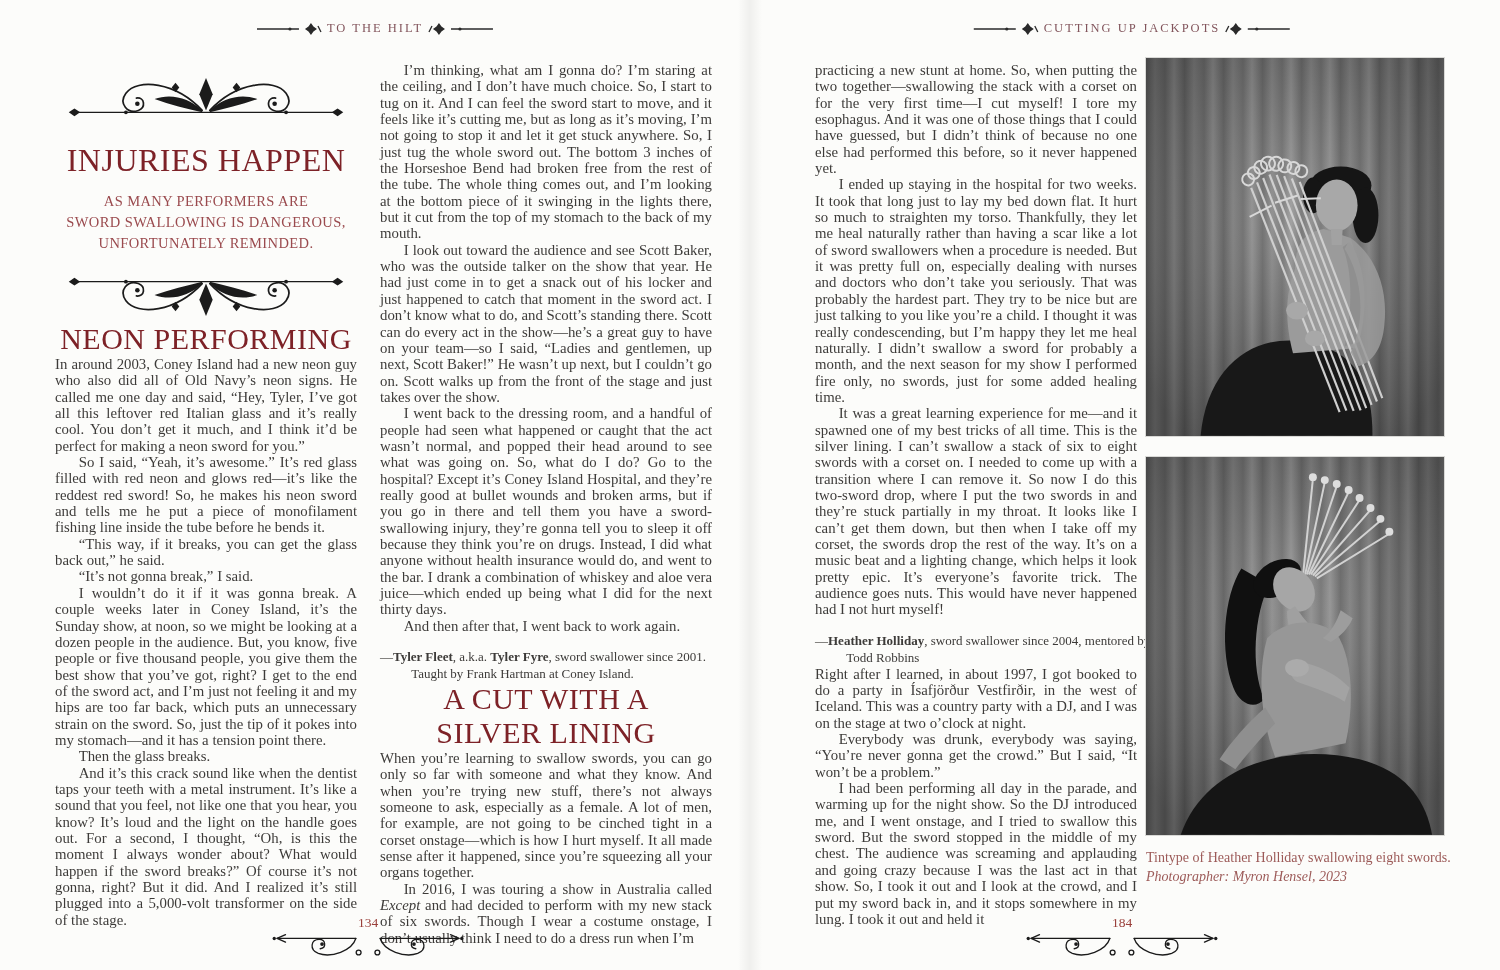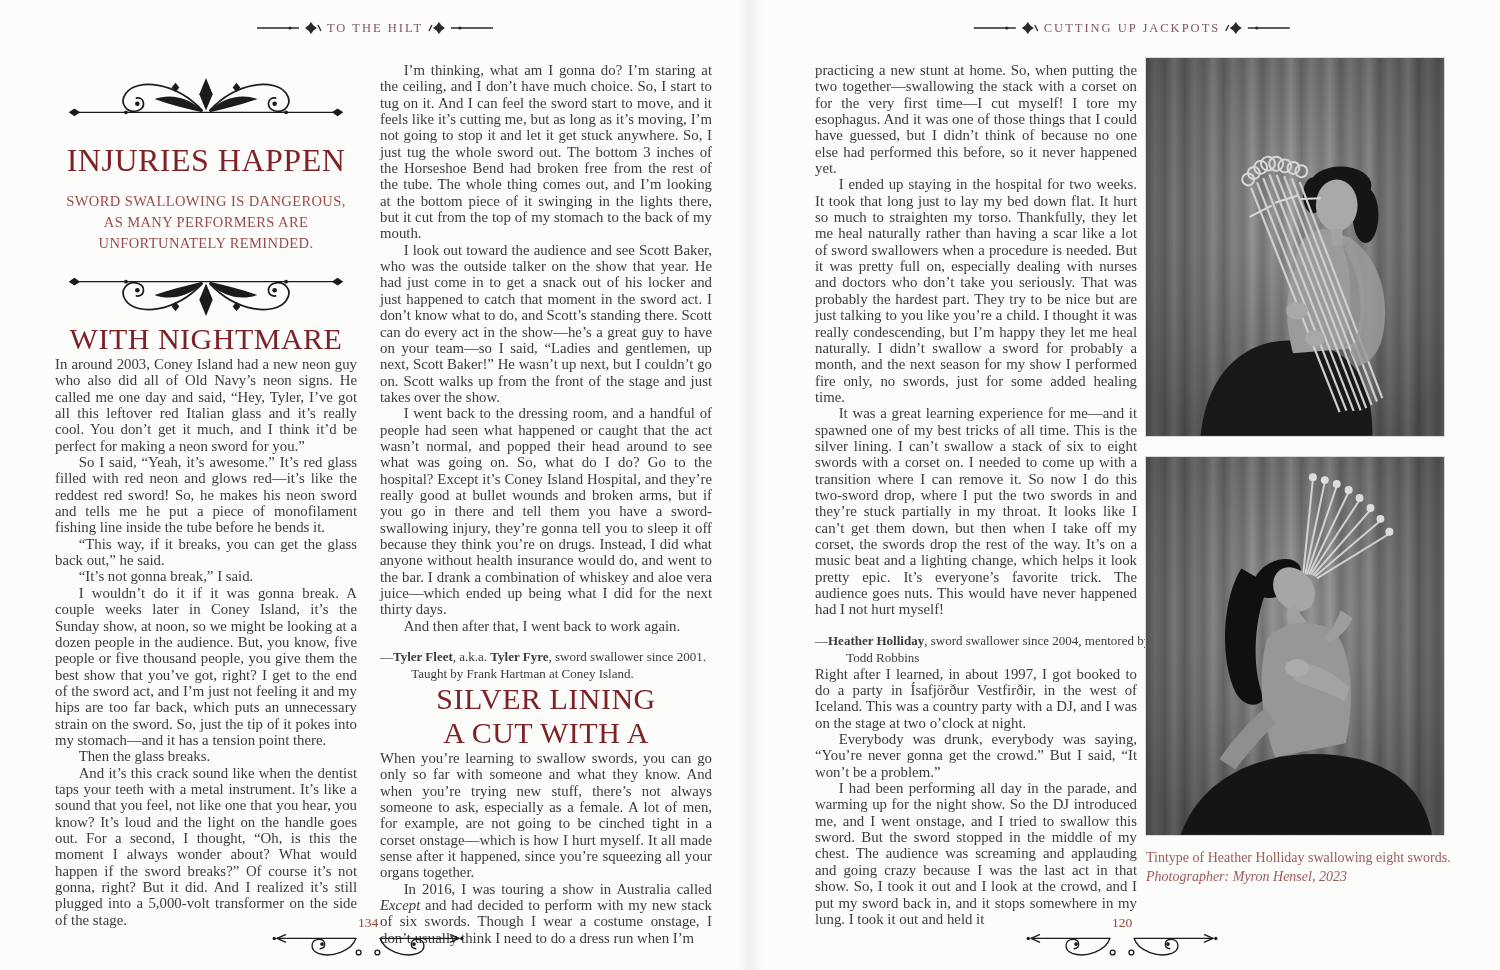--- a/index.html
+++ b/index.html
@@ -5,21 +5,21 @@
   html,body{margin:0;padding:0;}
   body{
     width:1500px;height:970px;position:relative;overflow:hidden;
     background:#fcfcfa;color:#3d3b39;
     font-family:"Liberation Serif","DejaVu Serif",serif;
   }
   .gutter{position:absolute;left:738px;top:0;width:24px;height:970px;
     background:linear-gradient(90deg,rgba(0,0,0,0),rgba(0,0,0,0.05) 50%,rgba(0,0,0,0));}
   .running-head{
     position:absolute;top:21px;transform:translateX(-50%);
-    display:flex;gap:4px;
+    display:flex;align-items:center;gap:4px;
     font-size:12.5px;letter-spacing:2px;color:#82555c;white-space:nowrap;
   }
   .rh-left{left:375px;}
   .rh-right{left:1132px;}
   .col{position:absolute;}
   .col-l1{left:55px;top:62px;width:302px;}
   .col-l2{left:380px;top:62px;width:332px;}
   .col-r1{left:815px;top:62px;width:322px;}
   p.body{margin:0;font-size:14.8px;line-height:16.35px;text-align:justify;}
   p.ind{text-indent:1.6em;}
@@ -115,29 +115,29 @@
         <use href="#headrule"></use>
       </svg>
   </div>
 
   <div class="col col-l1">
     <svg class="flourish" viewBox="0 0 300 56">
         <use href="#flourish"></use>
       </svg>
     <h1 class="chapter-title">INJURIES HAPPEN</h1>
     <div class="subtitle">
+      <div>AS MANY PERFORMERS ARE</div>
       <div>SWORD SWALLOWING IS DANGEROUS,</div>
-      <div>AS MANY PERFORMERS ARE</div>
       <div>UNFORTUNATELY REMINDED.</div>
     </div>
     <svg class="flourish flip" viewBox="0 0 300 56">
         <use href="#flourish"></use>
       </svg>
 
-    <h2 class="section sec-neon">WITH NIGHTMARE</h2>
+    <h2 class="section sec-neon">NEON PERFORMING</h2>
     <p class="body">In around 2003, Coney Island had a new neon guy who also did all of Old Navy’s neon signs. He called me one day and said, “Hey, Tyler, I’ve got all this leftover red Italian glass and it’s really cool. You don’t get it much, and I think it’d be perfect for making a neon sword for you.”</p>
     <p class="body ind">So I said, “Yeah, it’s awesome.” It’s red glass filled with red neon and glows red—it’s like the reddest red sword! So, he makes his neon sword and tells me he put a piece of monofilament fishing line inside the tube before he bends it.</p>
     <p class="body ind">“This way, if it breaks, you can get the glass back out,” he said.</p>
     <p class="body ind">“It’s not gonna break,” I said.</p>
     <p class="body ind">I wouldn’t do it if it was gonna break. A couple weeks later in Coney Island, it’s the Sunday show, at noon, so we might be looking at a dozen people in the audience. But, you know, five people or five thousand people, you give them the best show that you’ve got, right? I get to the end of the sword act, and I’m just not feeling it and my hips are too far back, which puts an unnecessary strain on the sword. So, just the tip of it pokes into my stomach—and it has a tension point there.</p>
     <p class="body ind">Then the glass breaks.</p>
     <p class="body ind">And it’s this crack sound like when the dentist taps your teeth with a metal instrument. It’s like a sound that you feel, not like one that you hear, you know? It’s loud and the light on the handle goes out. For a second, I thought, “Oh, is this the moment I always wonder about? What would happen if the sword breaks?” Of course it’s not gonna, right? But it did. And I realized it’s still plugged into a 5,000-volt transformer on the side of the stage.</p>
   </div>
 
   <div class="col col-l2">
@@ -145,22 +145,22 @@
     <p class="body ind">I look out toward the audience and see Scott Baker, who was the outside talker on the show that year. He had just come in to get a snack out of his locker and just happened to catch that moment in the sword act. I don’t know what to do, and Scott’s standing there. Scott can do every act in the show—he’s a great guy to have on your team—so I said, “Ladies and gentlemen, up next, Scott Baker!” He wasn’t up next, but I couldn’t go on. Scott walks up from the front of the stage and just takes over the show.</p>
     <p class="body ind">I went back to the dressing room, and a handful of people had seen what happened or caught that the act wasn’t normal, and popped their head around to see what was going on. So, what do I do? Go to the hospital? Except it’s Coney Island Hospital, and they’re really good at bullet wounds and broken arms, but if you go in there and tell them you have a sword-swallowing injury, they’re gonna tell you to sleep it off because they think you’re on drugs. Instead, I did what anyone without health insurance would do, and went to the bar. I drank a combination of whiskey and aloe vera juice—which ended up being what I did for the next thirty days.</p>
     <p class="body ind">And then after that, I went back to work again.</p>
 
     <div class="attr">
       <div class="l1"><span>—</span><span style="font-weight: 700;">Tyler Fleet</span><span>, a.k.a. </span><span style="font-weight: 700;">Tyler Fyre</span><span>, sword swallower since 2001.</span></div>
       <div class="l2">Taught by Frank Hartman at Coney Island.</div>
     </div>
 
     <h2 class="section sec-mid">
+      <div>A CUT WITH A</div>
       <div>SILVER LINING</div>
-      <div>A CUT WITH A</div>
     </h2>
     <p class="body">When you’re learning to swallow swords, you can go only so far with someone and what they know. And when you’re trying new stuff, there’s not always someone to ask, especially as a female. A lot of men, for example, are not going to be cinched tight in a corset onstage—which is how I hurt myself. It all made sense after it happened, since you’re squeezing all your organs together.</p>
     <p class="body ind"><span>In 2016, I was touring a show in Australia called </span><span style="font-style: italic;">Except</span><span> and had decided to perform with my new stack of six swords. Though I wear a costume onstage, I don’t usually think I need to do a dress run when I’m</span></p>
   </div>
 
   <div class="pagefoot pf-left">
     <div class="pagenum">134</div>
     <svg class="footflourish" viewBox="0 0 210 32">
         <use href="#footflourish"></use>
       </svg>
@@ -269,18 +269,18 @@
       <path d="M186 186 C196 180 204 172 208 162 L196 154 C192 166 186 176 178 182 Z" fill="#9d9d9d"></path>
     </svg>
   </div>
 
   <div class="caption">
     <div class="l1">Tintype of Heather Holliday swallowing eight swords.</div>
     <div class="l2">Photographer: Myron Hensel, 2023</div>
   </div>
 
   <div class="pagefoot pf-right">
-    <div class="pagenum">120</div>
+    <div class="pagenum">184</div>
     <svg class="footflourish" viewBox="0 0 210 32">
         <use href="#footflourish"></use>
       </svg>
   </div>
 </div>
 
 </body></html>

